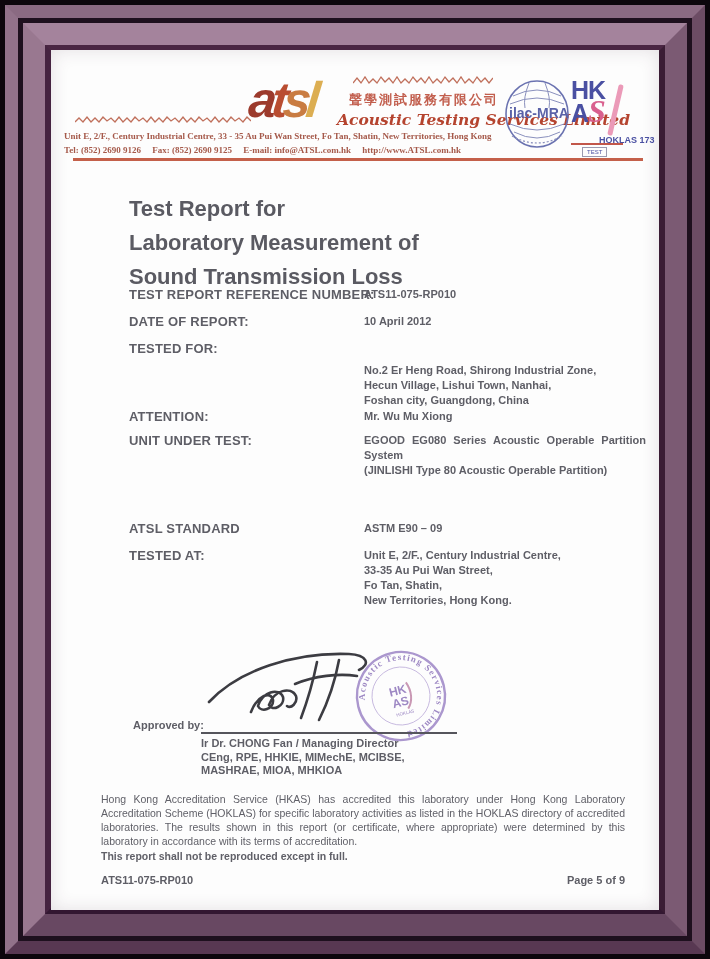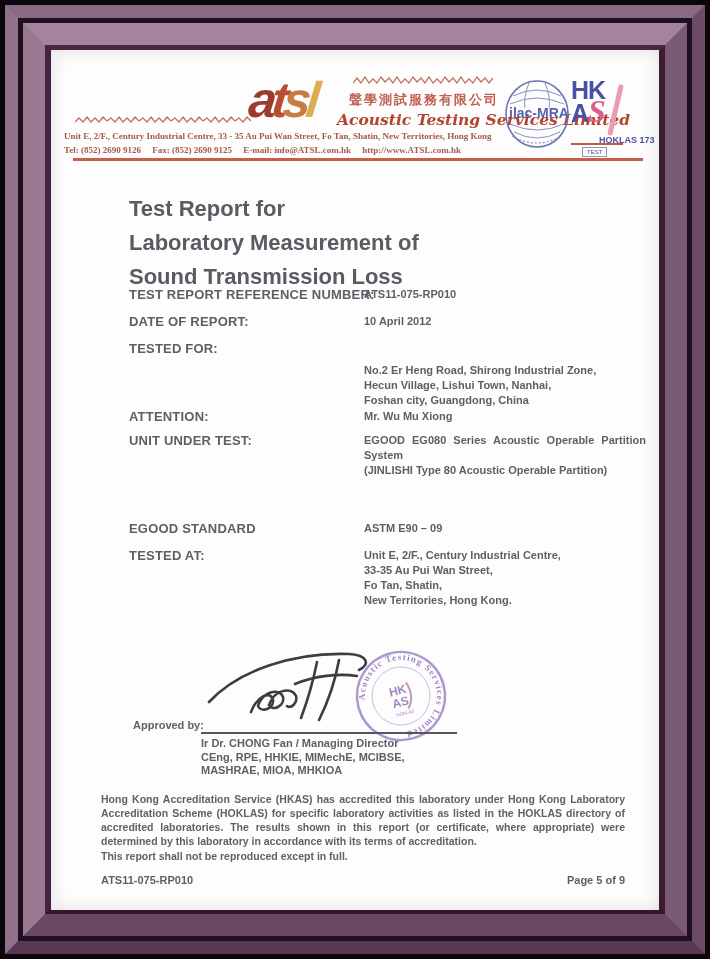--- a/index.html
+++ b/index.html
@@ -68,21 +68,21 @@
   
   .approved{left:82px;top:669px;font-weight:bold;font-size:11px;color:#5e5e66;}
   .sig{left:148px;top:590px;}
   .sig path{stroke:#3c3c42;stroke-width:2.6;fill:none;stroke-linecap:round;}
   .sig-line{left:150px;top:682px;width:256px;height:2px;background:#55555c;}
   .signer{left:150px;top:687px;font-weight:bold;font-size:11px;line-height:13.5px;
     color:#5e5e66;white-space:pre-line;}
   .stamp{left:302px;top:598px;width:96px;height:96px;transform:rotate(-14deg);opacity:.85;}
 
   
-  .accred{left:50px;top:742px;width:524px;font-weight:bold;font-size:10.5px;
+  .accred{left:50px;top:742px;width:524px;font-weight:normal;font-size:10.5px;
     line-height:14px;color:#606068;text-align:justify;}
   .repro{left:50px;top:800px;font-weight:bold;font-size:10.5px;color:#606068;}
   .ft-ref{left:50px;top:824px;font-weight:bold;font-size:11px;color:#5e5e66;}
   .ft-page{left:50px;top:824px;width:524px;text-align:right;font-weight:bold;
     font-size:11px;color:#5e5e66;}
 </style>
 </head>
 <body>
 
 <div class="frame-band1"></div>
@@ -145,21 +145,21 @@
 Hecun Village, Lishui Town, Nanhai,
 Foshan city, Guangdong, China</div>
 
   <div class="lbl r5">ATTENTION:</div>
   <div class="val r5">Mr. Wu Mu Xiong</div>
 
   <div class="lbl r6">UNIT UNDER TEST:</div>
   <div class="val r6 just">EGOOD EG080 Series Acoustic Operable Partition System
 (JINLISHI Type 80 Acoustic Operable Partition)</div>
 
-  <div class="lbl r7">EGOOD STANDARD</div>
+  <div class="lbl r7">ATSL STANDARD</div>
   <div class="val r7">ASTM E90 – 09</div>
 
   <div class="lbl r8">TESTED AT:</div>
   <div class="val r8">Unit E, 2/F., Century Industrial Centre,
 33-35 Au Pui Wan Street,
 Fo Tan, Shatin,
 New Territories, Hong Kong.</div>
 
   <svg class="sig" width="200" height="95" viewBox="0 0 200 95">
     <path d="M10 62 C40 30 95 12 150 14 C168 15 172 24 160 30"></path>

